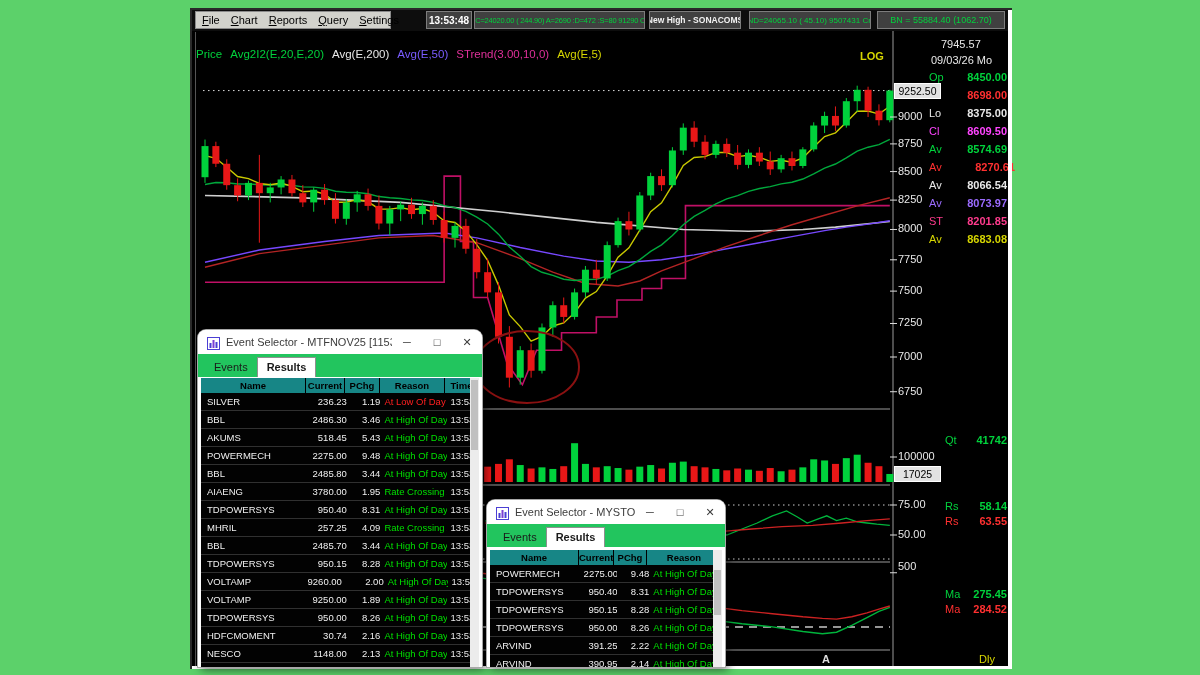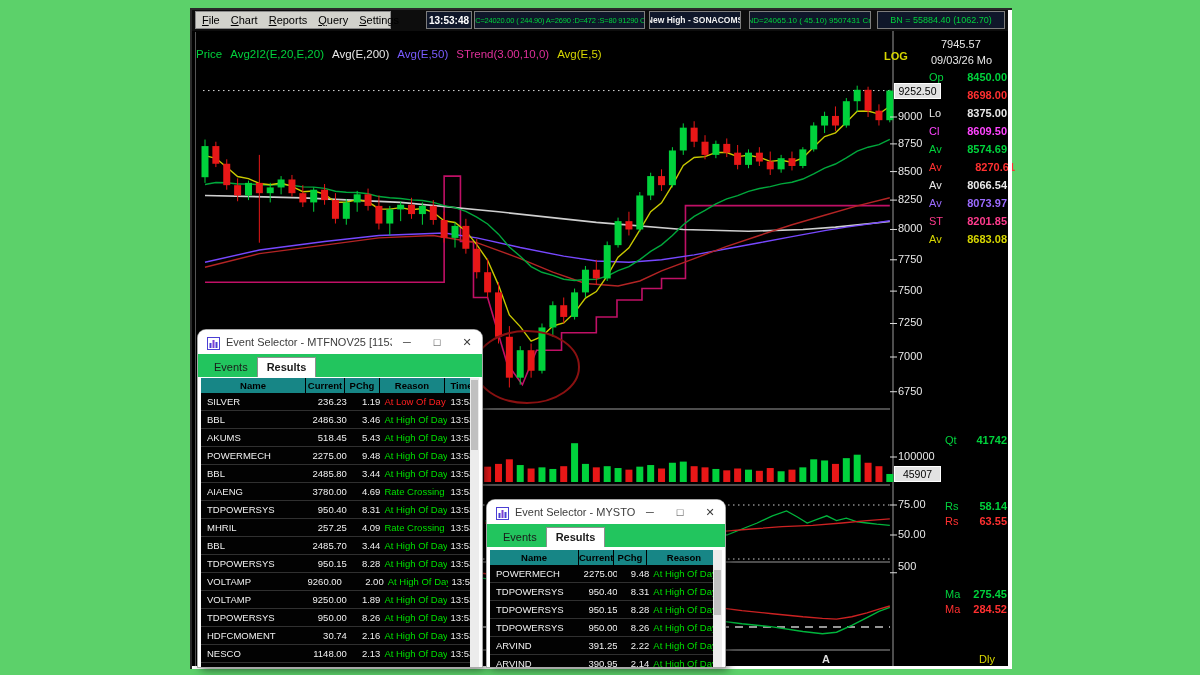--- a/index.html
+++ b/index.html
@@ -8,34 +8,34 @@
   .app{position:absolute;left:190px;top:8px;width:820px;height:659px;background:#000;
        border-left:2px solid #2a2a2a;border-top:2px solid #2a2a2a;box-sizing:content-box;}
   .edge-r{position:absolute;right:0;top:0;bottom:0;width:4px;background:#fff;z-index:3;}
   .edge-b{position:absolute;left:0;right:0;bottom:0;height:3px;background:#fff;z-index:3;}
   
   .menubar{position:absolute;left:0;top:0;width:100%;height:21px;background:#0d0d0d;z-index:2;}
   .menu-pill{position:absolute;left:3px;top:1px;width:196px;height:18px;background:#d2d2cc;
              border:1px solid #8b8b8b;display:flex;align-items:center;padding-left:6px;box-sizing:border-box;}
   .menu-item{font-size:11px;color:#000;margin-right:11px;white-space:nowrap;}
   .menu-item b{font-weight:normal;text-decoration:underline;}
-  .mbox{position:absolute;top:1px;height:18px;background:#0f172a;border:1px solid #7d7d7d;
+  .mbox{position:absolute;top:1px;height:18px;background:#404040;border:1px solid #7d7d7d;
         box-sizing:border-box;display:flex;align-items:center;justify-content:center;
         overflow:hidden;white-space:nowrap;}
   .mbox.time{left:234px;width:46px;color:#fff;font-size:10px;font-weight:bold;}
   .mbox.nc{left:282px;width:171px;color:#00d23c;font-size:7.5px;letter-spacing:-0.2px;}
   .mbox.alert{left:457px;width:92px;color:#f2f2f2;font-size:8.5px;font-weight:bold;}
   .mbox.nd{left:557px;width:122px;color:#00d23c;font-size:8px;}
   .mbox.bn{left:685px;width:128px;color:#00d23c;font-size:9px;}
   
   .hdr1{position:absolute;left:4px;top:22px;height:15px;z-index:2;font-size:12.5px;white-space:nowrap;}
   .hdr1 .w{color:#f2f2f2;} .hdr1 .g{color:#00d23c;}
   .hdr2{position:absolute;left:4px;top:38px;height:15px;z-index:2;font-size:11.5px;white-space:nowrap;}
   .hdr2 span{margin-right:8px;}
-  .loglbl{position:absolute;left:692px;top:40px;color:#d6d600;font-size:11px;font-weight:bold;z-index:2;}
+  .loglbl{position:absolute;left:668px;top:40px;color:#d6d600;font-size:11px;font-weight:bold;z-index:2;}
   #chart{position:absolute;left:0;top:0;width:820px;height:659px;z-index:1;}
   
   #sidebar{position:absolute;left:701px;top:0;width:115px;height:659px;z-index:2;font-size:11px;}
   .sb{position:absolute;white-space:nowrap;}
   .sb-val{position:absolute;text-align:right;width:60px;font-weight:bold;}
   .pricebox{position:absolute;left:1px;width:45px;height:14px;background:#e2e2e2;color:#000;
             border:1px solid #fff;font-size:10.5px;text-align:center;line-height:14px;}
   .tick{position:absolute;left:5px;color:#e8e8e8;}
   
   .win{position:absolute;background:#fff;border-radius:8px 8px 0 0;z-index:5;overflow:hidden;
@@ -340,21 +340,21 @@
       <div class="tick" style="top: 212.48px;">8000</div>
       <div class="tick" style="top: 242.8px;">7750</div>
       <div class="tick" style="top: 274.113px;">7500</div>
       <div class="tick" style="top: 306.489px;">7250</div>
       <div class="tick" style="top: 340px;">7000</div>
       <div class="tick" style="top: 374.731px;">6750</div>
       <div class="pricebox" style="top: 72.5765px;">9252.50</div>
       <div class="sb lab" style="left: 52px; top: 424px; color: rgb(0, 210, 60);">Qt</div>
       <div class="sb-val" style="left: 54px; top: 424px; color: rgb(0, 210, 60);">41742</div>
       <div class="tick" style="top: 440px;">100000</div>
-      <div class="pricebox" style="top: 456px;">45907</div>
+      <div class="pricebox" style="top: 456px;">17025</div>
       <div class="tick" style="top: 488px;">75.00</div>
       <div class="sb lab" style="left: 52px; top: 490px; color: rgb(0, 210, 60);">Rs</div>
       <div class="sb-val" style="left: 54px; top: 490px; color: rgb(0, 210, 60);">58.14</div>
       <div class="sb lab" style="left: 52px; top: 505px; color: rgb(255, 48, 48);">Rs</div>
       <div class="sb-val" style="left: 54px; top: 505px; color: rgb(255, 48, 48);">63.55</div>
       <div class="tick" style="top: 518px;">50.00</div>
       <div class="tick" style="top: 550px;">500</div>
       <div class="sb lab" style="left: 52px; top: 578px; color: rgb(0, 210, 60);">Ma</div>
       <div class="sb-val" style="left: 54px; top: 578px; color: rgb(0, 210, 60);">275.45</div>
       <div class="sb lab" style="left: 52px; top: 593px; color: rgb(255, 48, 48);">Ma</div>
@@ -421,21 +421,21 @@
       <div class="trow">
         <div class="td" style="width: 104px; text-align: left; padding: 0px 0px 0px 6px; color: rgb(240, 240, 240);">BBL</div>
         <div class="td" style="width: 38px; text-align: right; padding: 0px; color: rgb(240, 240, 240);">2485.80</div>
         <div class="td" style="width: 34px; text-align: right; padding: 0px; color: rgb(240, 240, 240);">3.44</div>
         <div class="td" style="width: 64px; text-align: left; padding: 0px 0px 0px 4px; color: rgb(0, 224, 0);">At High Of Day</div>
         <div class="td" style="width: 29px; text-align: left; padding: 0px 0px 0px 3px; color: rgb(232, 232, 232);">13:53:4</div>
       </div>
       <div class="trow">
         <div class="td" style="width: 104px; text-align: left; padding: 0px 0px 0px 6px; color: rgb(240, 240, 240);">AIAENG</div>
         <div class="td" style="width: 38px; text-align: right; padding: 0px; color: rgb(240, 240, 240);">3780.00</div>
-        <div class="td" style="width: 34px; text-align: right; padding: 0px; color: rgb(240, 240, 240);">4.69</div>
+        <div class="td" style="width: 34px; text-align: right; padding: 0px; color: rgb(240, 240, 240);">1.95</div>
         <div class="td" style="width: 64px; text-align: left; padding: 0px 0px 0px 4px; color: rgb(0, 224, 0);">Rate Crossing Abo</div>
         <div class="td" style="width: 29px; text-align: left; padding: 0px 0px 0px 3px; color: rgb(232, 232, 232);">13:53:4</div>
       </div>
       <div class="trow">
         <div class="td" style="width: 104px; text-align: left; padding: 0px 0px 0px 6px; color: rgb(240, 240, 240);">TDPOWERSYS</div>
         <div class="td" style="width: 38px; text-align: right; padding: 0px; color: rgb(240, 240, 240);">950.40</div>
         <div class="td" style="width: 34px; text-align: right; padding: 0px; color: rgb(240, 240, 240);">8.31</div>
         <div class="td" style="width: 64px; text-align: left; padding: 0px 0px 0px 4px; color: rgb(0, 224, 0);">At High Of Day</div>
         <div class="td" style="width: 29px; text-align: left; padding: 0px 0px 0px 3px; color: rgb(232, 232, 232);">13:53:4</div>
       </div>

